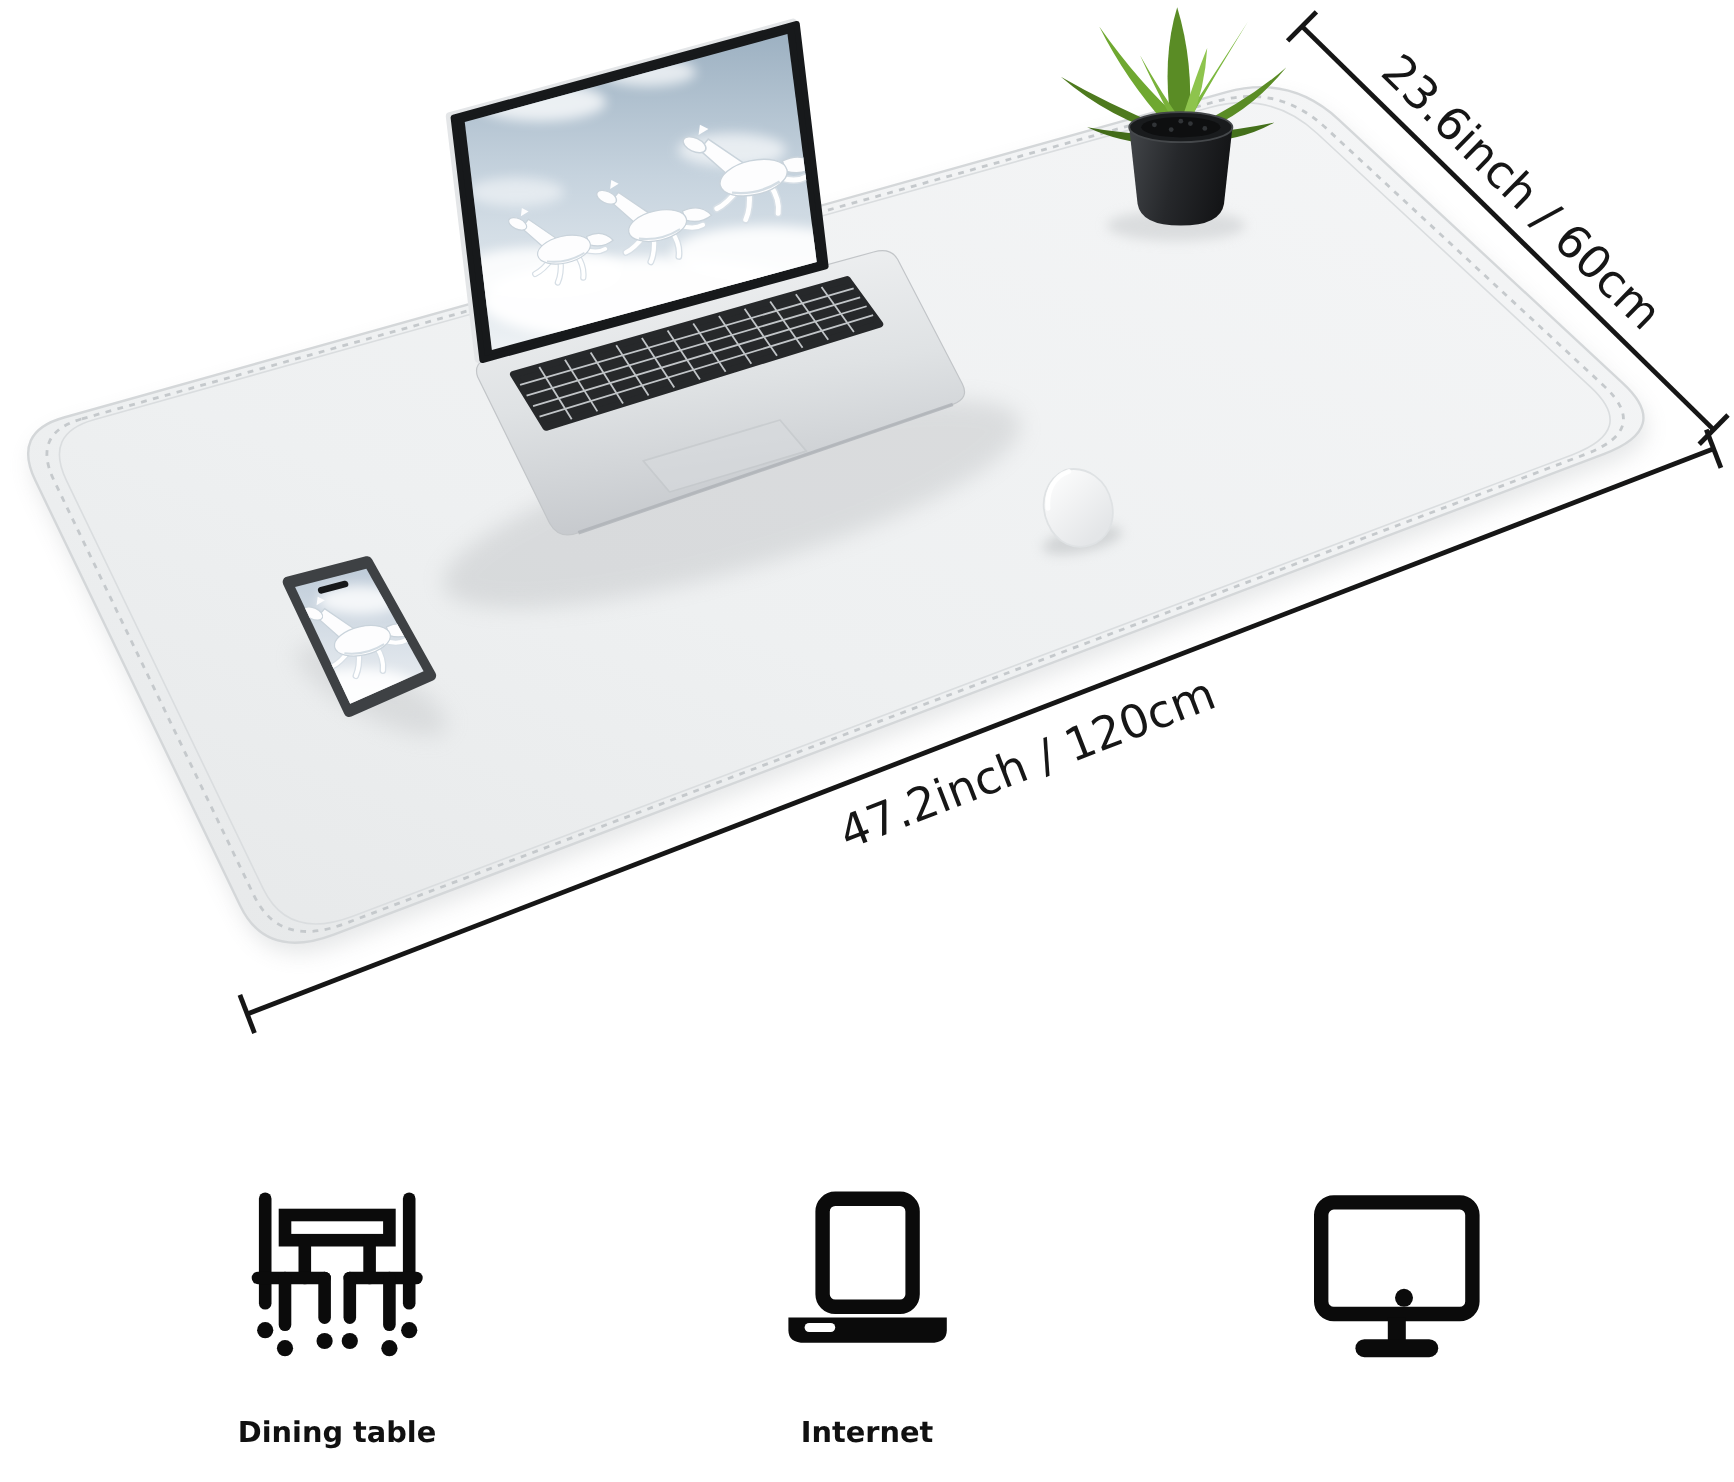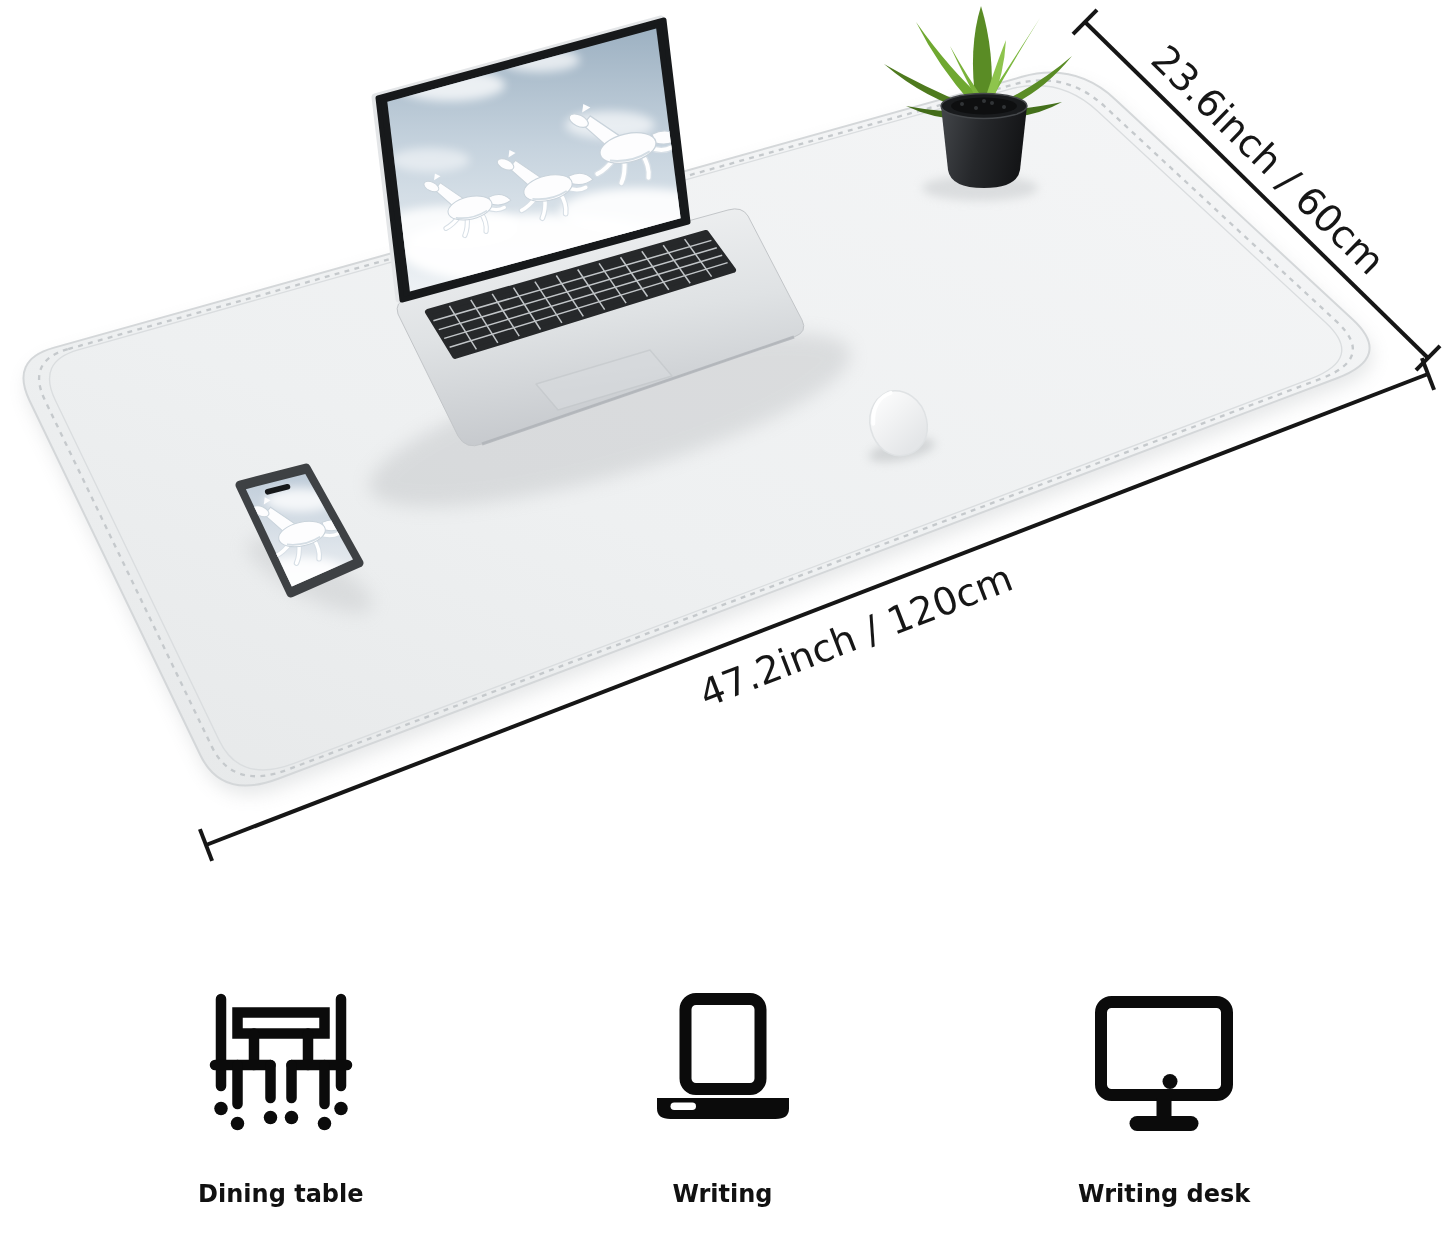--- a/index.html
+++ b/index.html
@@ -225,27 +225,26 @@
     </div>
 
 
 
     <div class="feature">
       <svg viewBox="0 0 100 100">
         <rect x="25" y="6" width="50" height="60" rx="7" fill="none" stroke="#0b0b0b" stroke-width="8"></rect>
         <path d="M6,72 L94,72 L94,79 Q94,86 85,86 L15,86 Q6,86 6,79 Z" fill="#0b0b0b"></path>
         <rect x="15" y="75" width="17" height="5" rx="2.5" fill="#ffffff"></rect>
       </svg>
-      <span class="feature-label">Writing</span>
+      <span class="feature-label">Internet</span>
     </div>
 
     <div class="feature">
       <svg viewBox="0 0 100 100">
         <rect x="8" y="8" width="84" height="62" rx="7" fill="none" stroke="#0b0b0b" stroke-width="8"></rect>
         <circle cx="54" cy="61" r="5" fill="#0b0b0b"></circle>
         <rect x="45" y="72" width="10" height="14" fill="#0b0b0b"></rect>
         <rect x="27" y="84" width="46" height="10" rx="5" fill="#0b0b0b"></rect>
       </svg>
-      <span class="feature-label">Writing desk</span>
     </div>
 
   </div>
 </div>
 
 </body></html>

